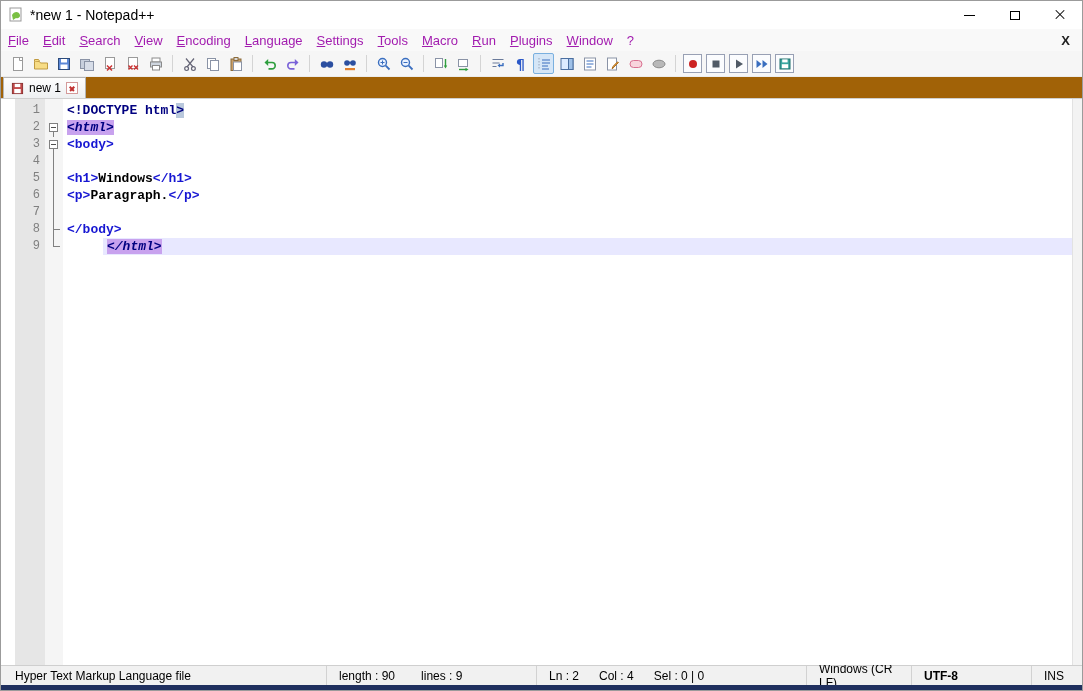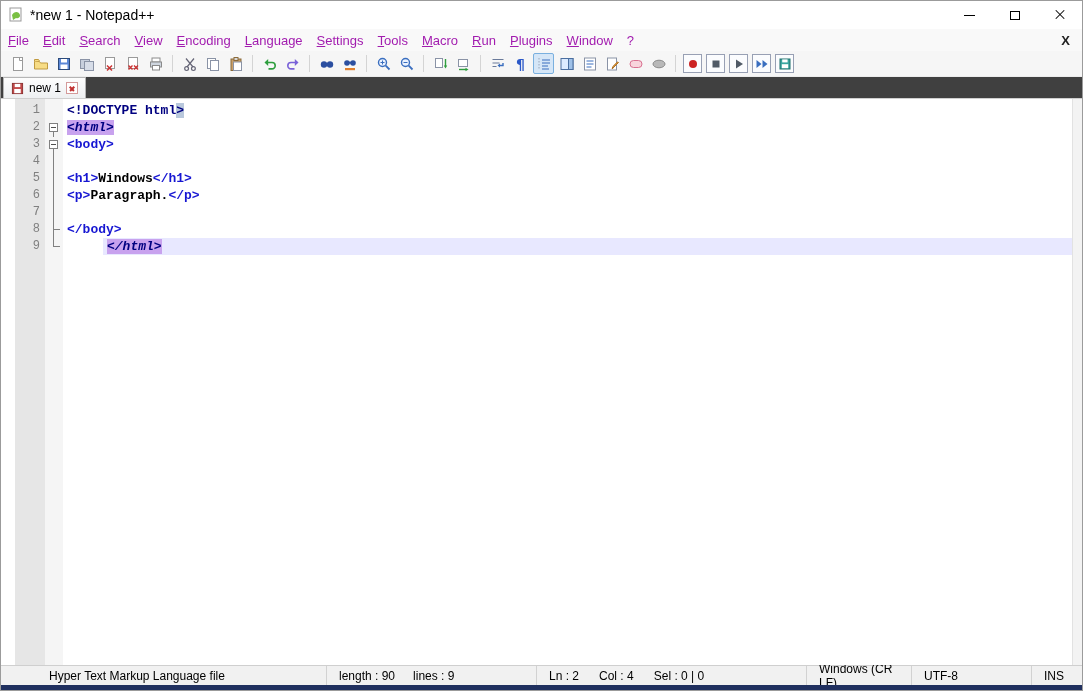--- a/index.html
+++ b/index.html
@@ -33,21 +33,21 @@
              padding-left:6px; gap:2px; flex:0 0 auto; border-bottom:1px solid #ececec; }
   .tbi { width:21px; height:21px; display:inline-flex; align-items:center; justify-content:center;
          border:1px solid transparent; border-radius:2px; }
   .tbi svg { width:16px; height:16px; }
   .tbi.glyph { font-size:14px; font-weight:bold; font-family:"DejaVu Sans", sans-serif; }
   .tbi.active { background:#d5e6f7; border-color:#7ab0df; }
   .tbi.framed { border:1px solid #98a0b4; background:#fbfcfe; border-radius:0; width:19px; height:19px; margin:0 1px; }
   .tsep { width:1px; height:17px; background:#d4d4d4; margin:0 4px; }
 
   
-  .tabbar { height:22px; background:#404040; display:flex; align-items:flex-end;
+  .tabbar { height:22px; background:#a16207; display:flex; align-items:flex-end;
             border-bottom:1px solid #cfcfcf; flex:0 0 auto; padding-left:2px; }
   .tab { height:21px; border:1px solid #b5b5b5; border-bottom:none;
          background:linear-gradient(#fdfdfd,#eef0f2); display:flex; gap:5px;
          align-items:center; padding:0 7px; font-size:12px; color:#000; }
   .tab-floppy { width:13px; height:13px; display:inline-flex; }
   .tab-close { position:relative; width:12px; height:12px; border:1px solid #d49a9a; background:#fff; }
   .tab-close::before, .tab-close::after { content:""; position:absolute; left:2px; right:2px; top:4.5px;
         height:1.5px; background:#c03030; }
   .tab-close::before { transform:rotate(45deg); }
   .tab-close::after  { transform:rotate(-45deg); }
@@ -76,25 +76,25 @@
   .sg-tag { color:var(--tag); }
   .sg-text { color:#000; }
   .sg-match { color:var(--doctype); background:var(--match-bg);font-style:italic; }
   .vscroll { position:absolute; right:0; top:0; bottom:0; width:10px; background:#f3f3f3;
              border-left:1px solid #e2e2e2; }
 
   
   .statusbar { height:20px; flex:0 0 auto; background:#f1f1f1; border-top:1px solid #cfcfcf;
                display:flex; align-items:center; font-size:12px; color:#000; }
   .sseg { height:100%; display:flex; align-items:center; padding:0 12px; border-right:1px solid #d2d2d2; }
-  .s1 { flex:1; padding-left:8px;margin-left:40px; }
-  .s2 { width:210px; gap:18px; }
+  .s1 { flex:1; padding-left:14px; }
+  .s2 { width:210px; gap:26px; }
   .s3 { width:270px; gap:20px; }
   .s4 { width:105px; }
-  .s5 { width:120px; }
+  .s5 { width:120px;font-weight:bold; }
   .s6 { width:50px; border-right:none;text-align:right; }
   .bottom-edge { height:5px; flex:0 0 auto; background:#20305f; }
 </style>
 </head>
 <body>
 
 <div class="window">
 
   <div class="titlebar">
     <span class="app-icon">

